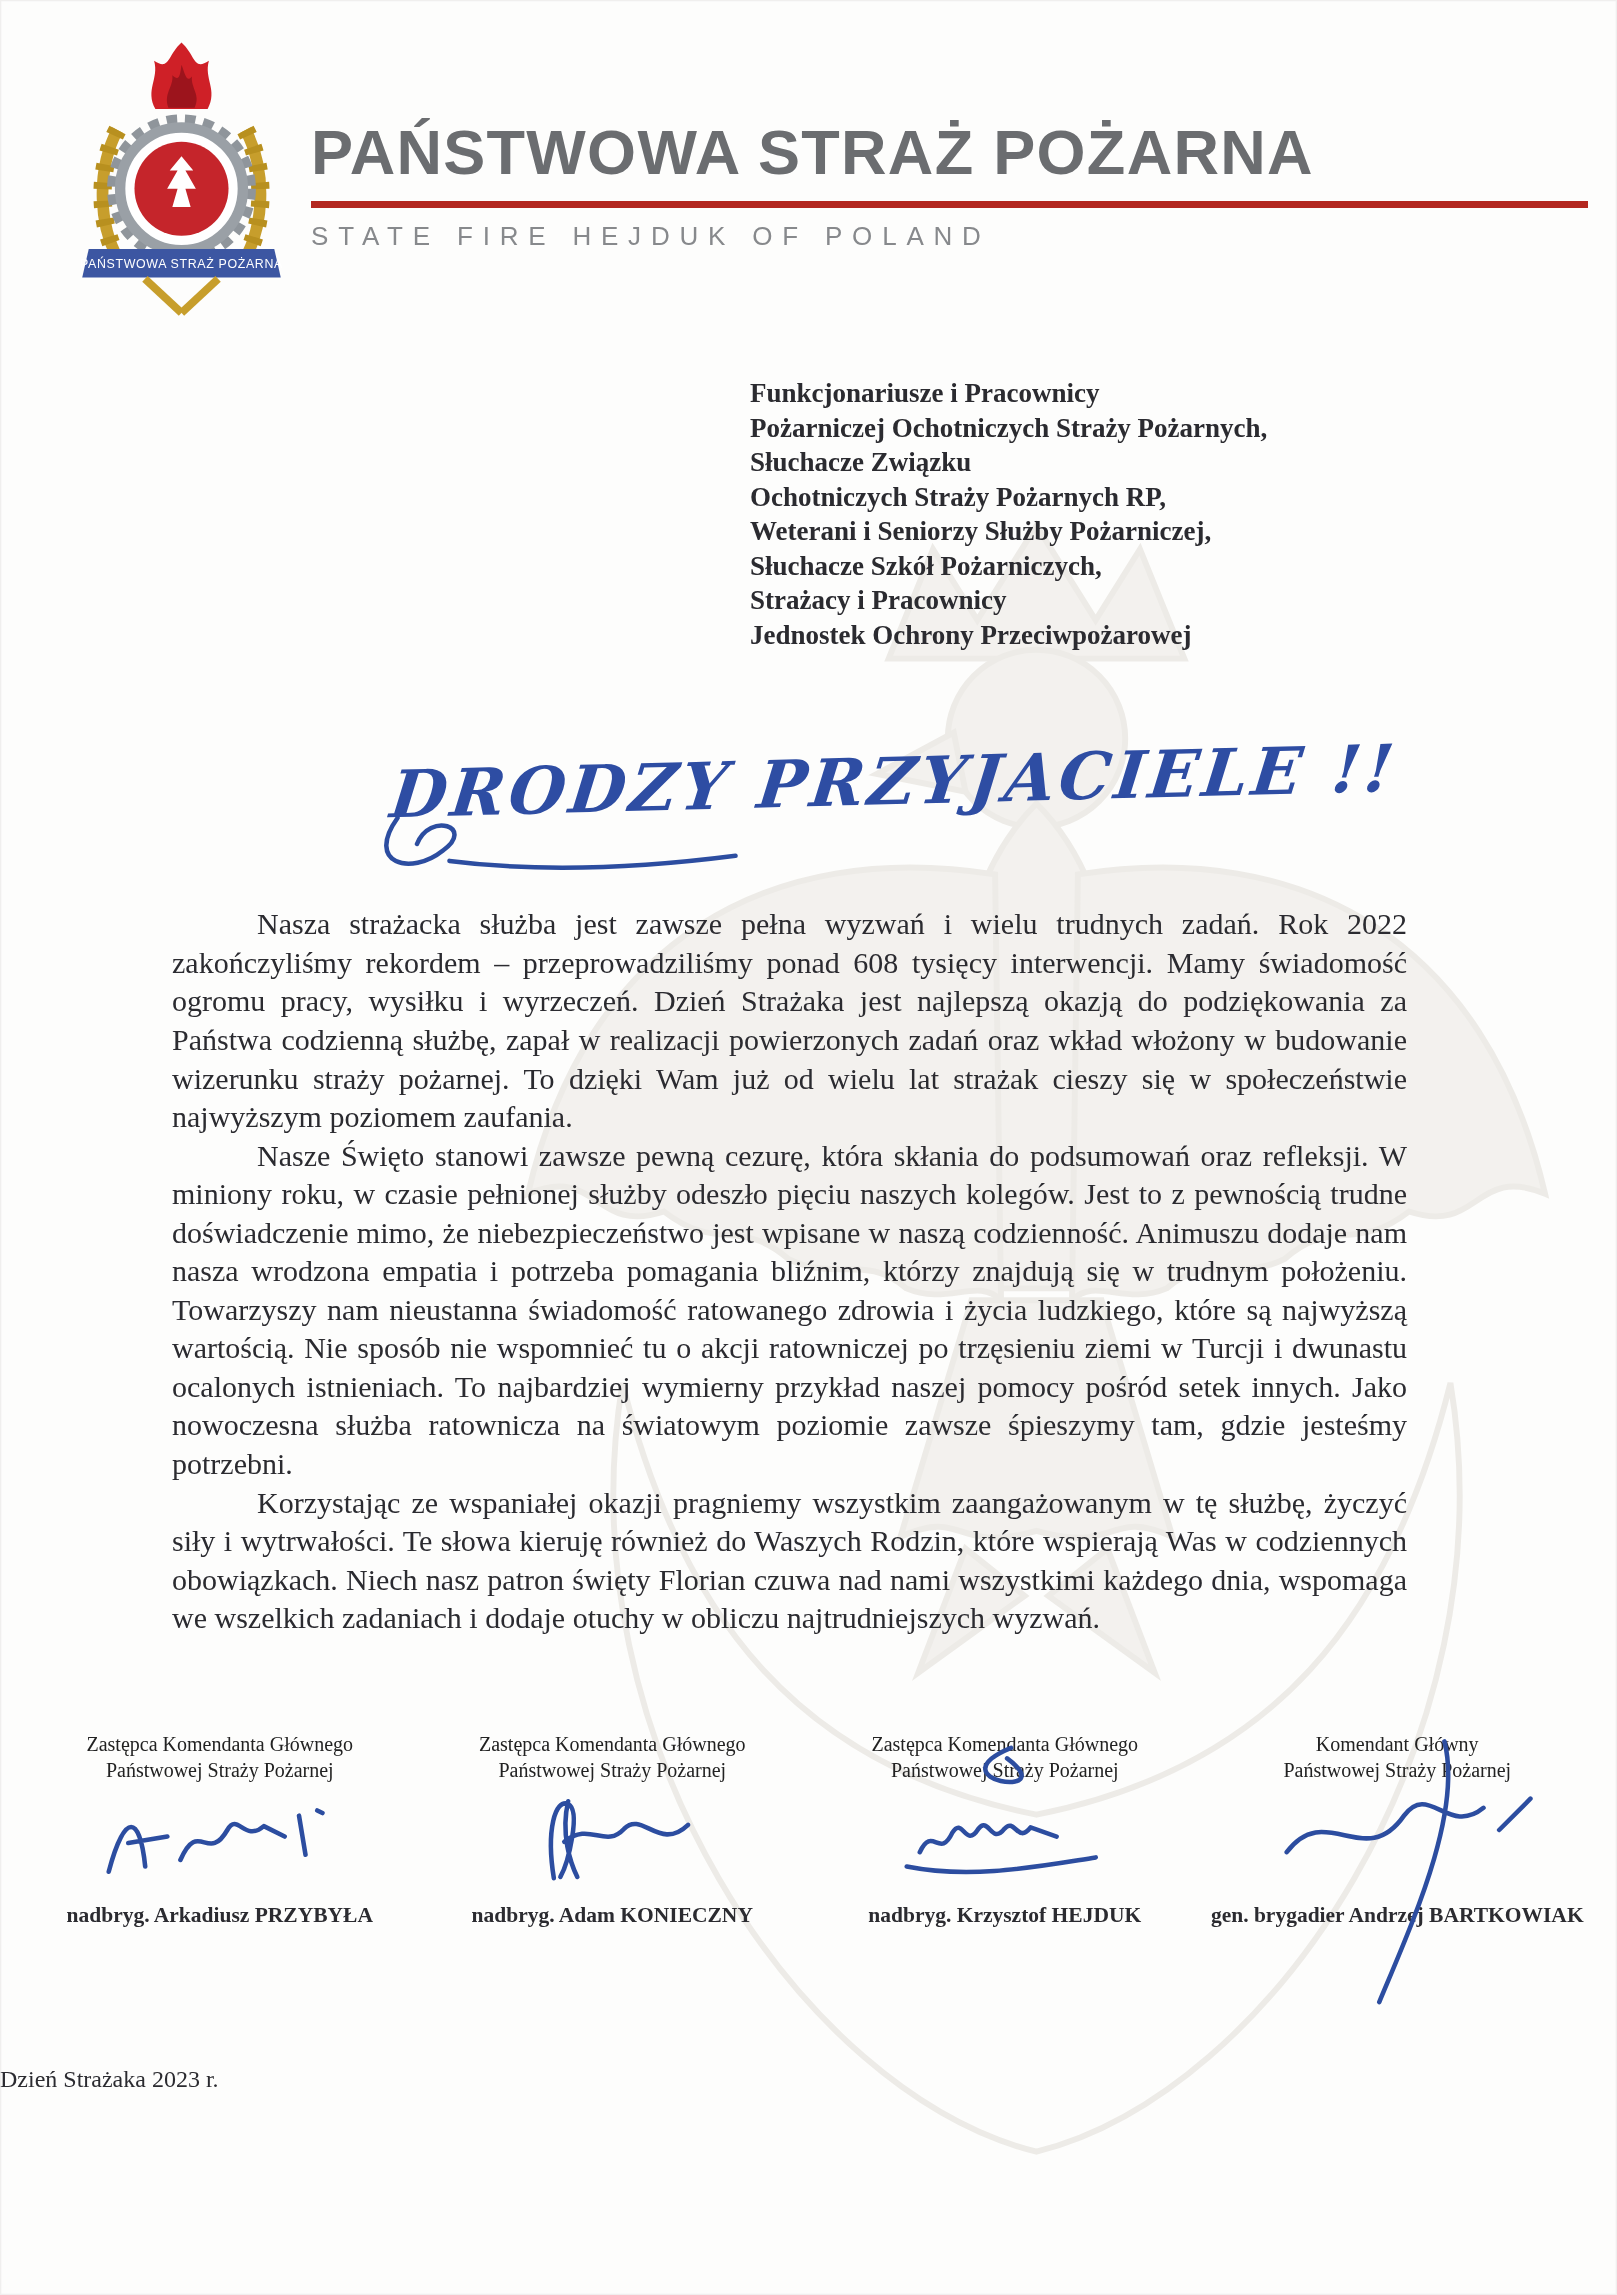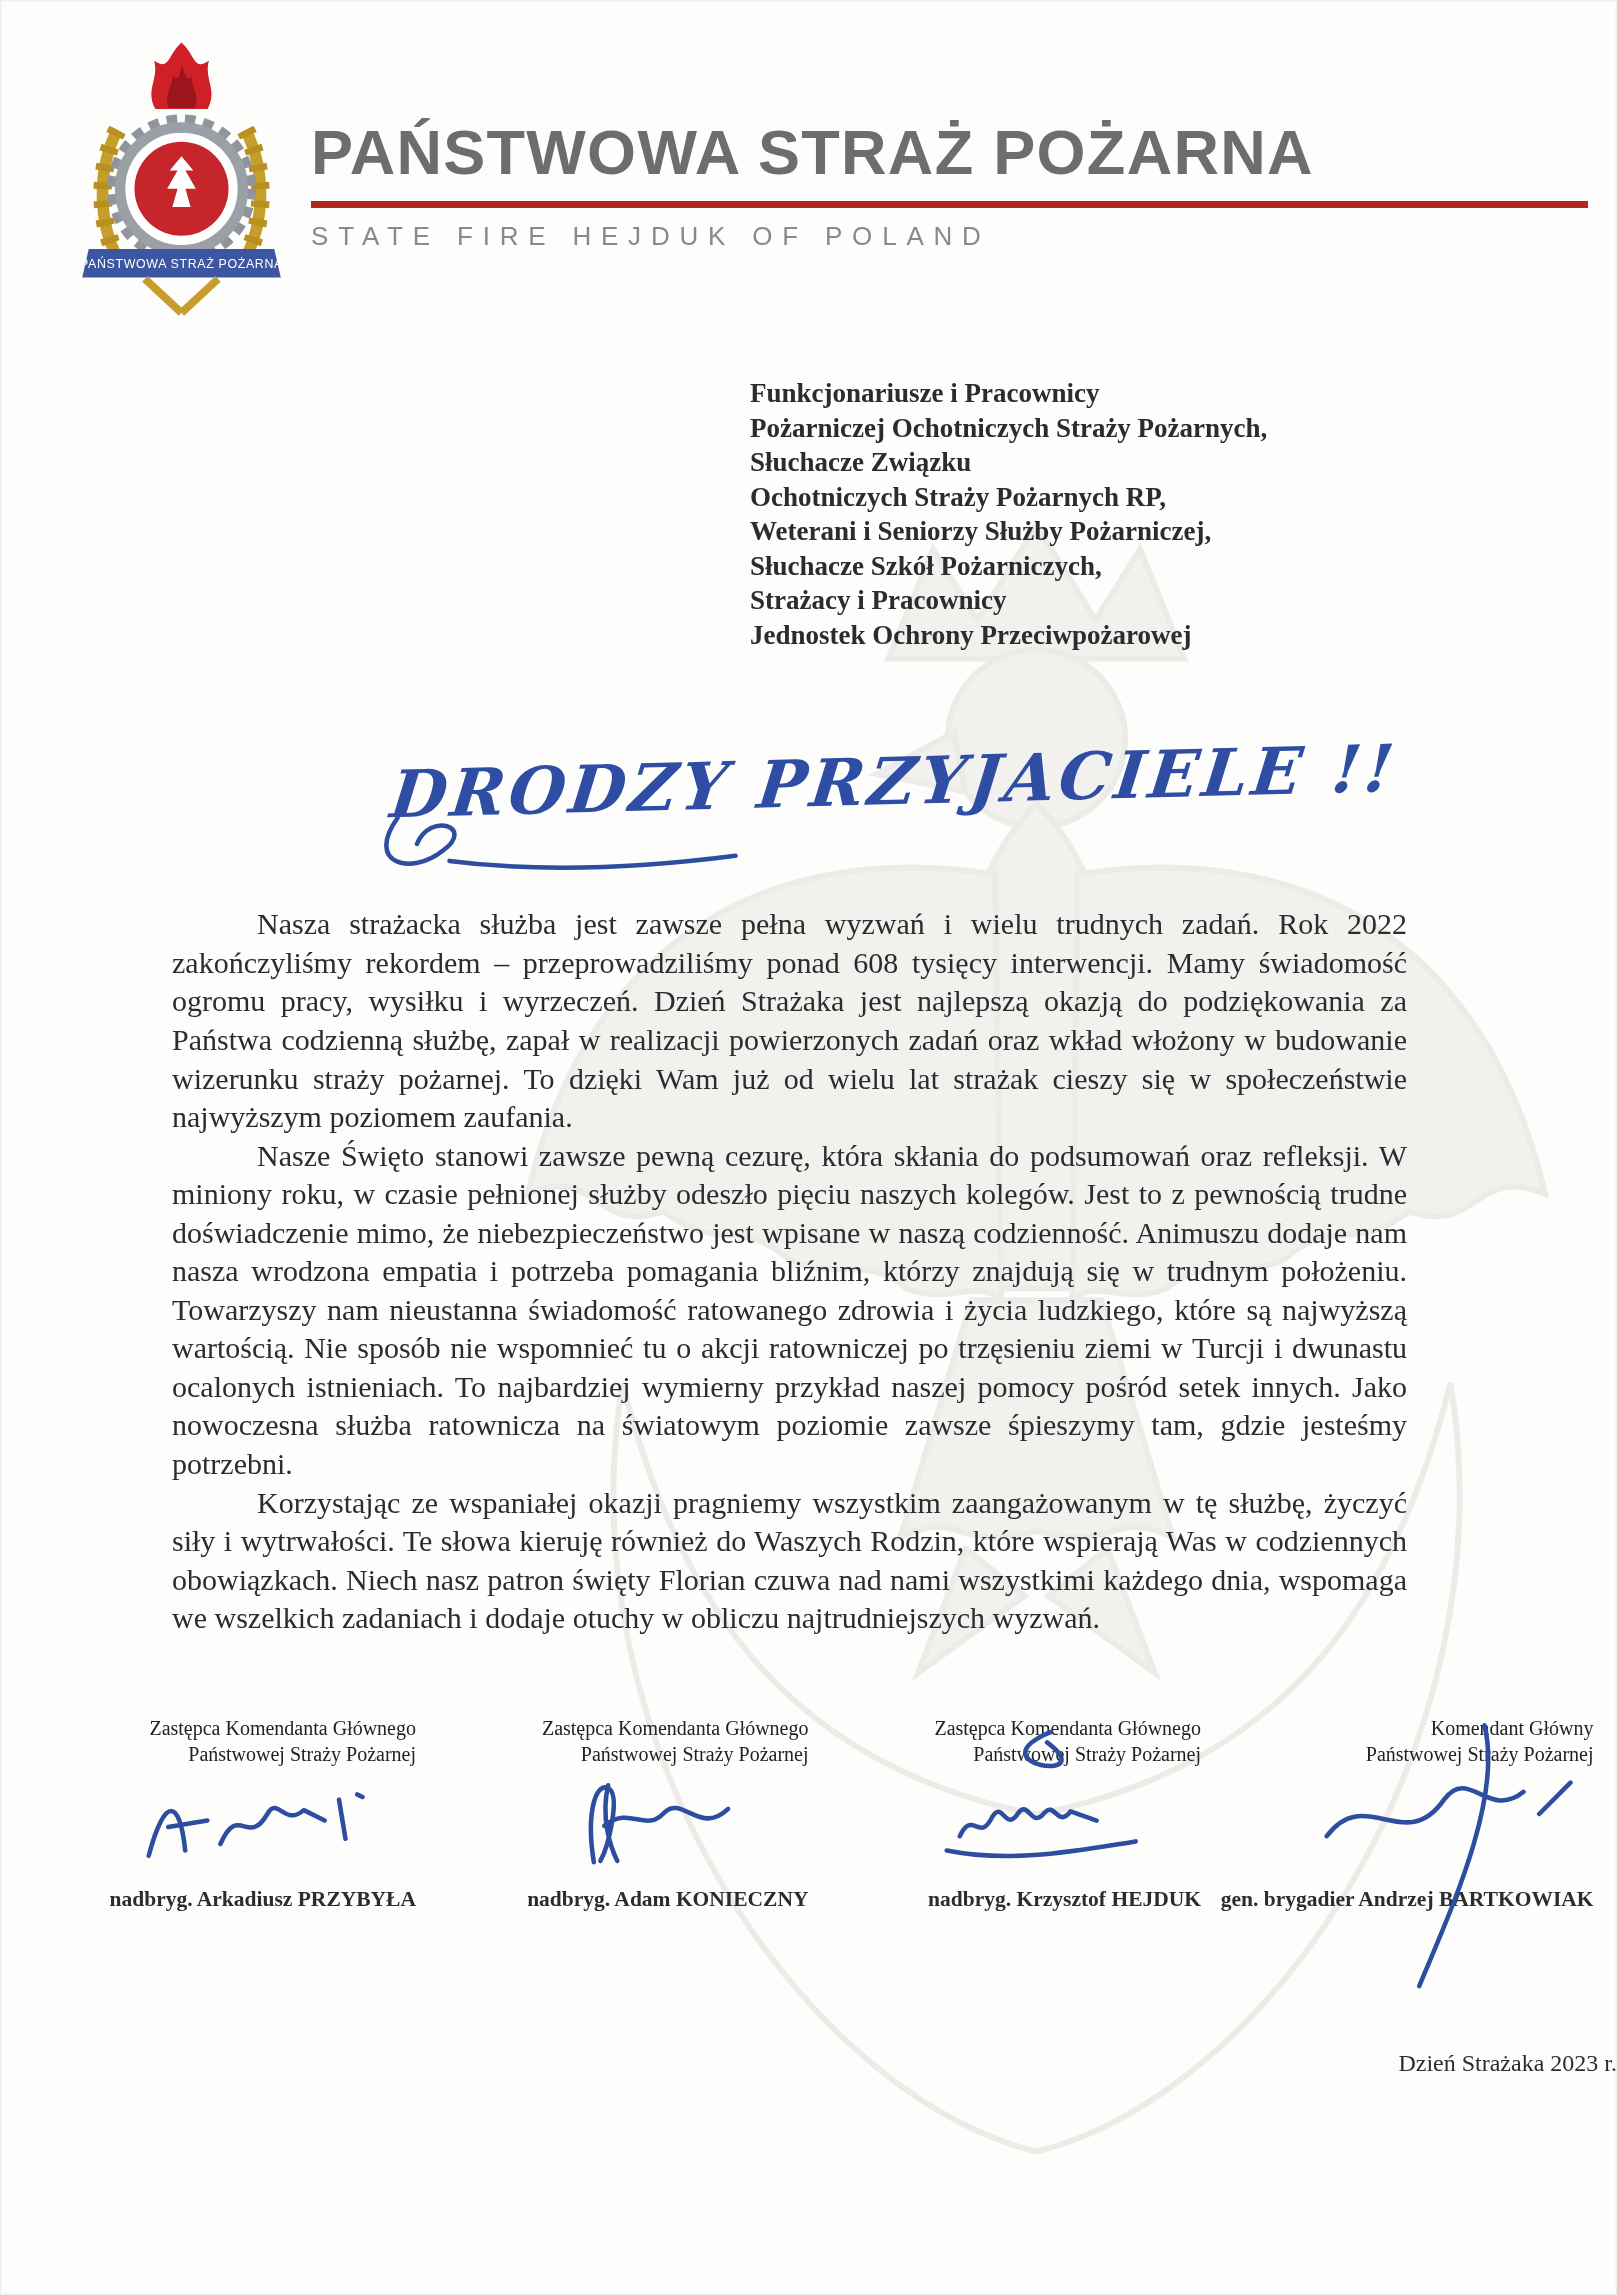--- a/index.html
+++ b/index.html
@@ -57,28 +57,28 @@
   
   .body-text {
     margin:38px 210px 0 172px;
     font-size:30px; line-height:1.285;
     text-align:justify;
   }
   .body-text p { margin:0; text-indent:85px; }
 
   
   .signatures { display:flex; margin:77px 23.5px 0 23.5px; }
-  .sig-col { flex:1; text-align:right; }
+  .sig-col { flex:1; text-align:center;margin-top:16px; }
   .sig-title { font-size:20px; line-height:1.3; color:#222; }
   .sig-scribble { position:relative; height:116px; margin-top:3.9px; }
   .sig-scribble svg { overflow:visible; }
   .sig-name { font-weight:bold; font-size:21.5px; white-space:nowrap; }
 
   
-  .footer-line { margin-top:138px; text-align:right; font-size:24px; }
+  .footer-line { margin-top:138px; text-align:left; font-size:24px; }
 
   .ink { stroke:#2c4da0; stroke-width:7; fill:none; stroke-linecap:round; stroke-linejoin:round; }
 </style>
 </head>
 <body>
 
 <div class="page">
 
   <svg class="watermark" viewBox="0 0 400 600" preserveAspectRatio="xMidYMid meet" aria-hidden="true">
     <g fill="#f3f1ee" stroke="#edebe7" stroke-width="2">

